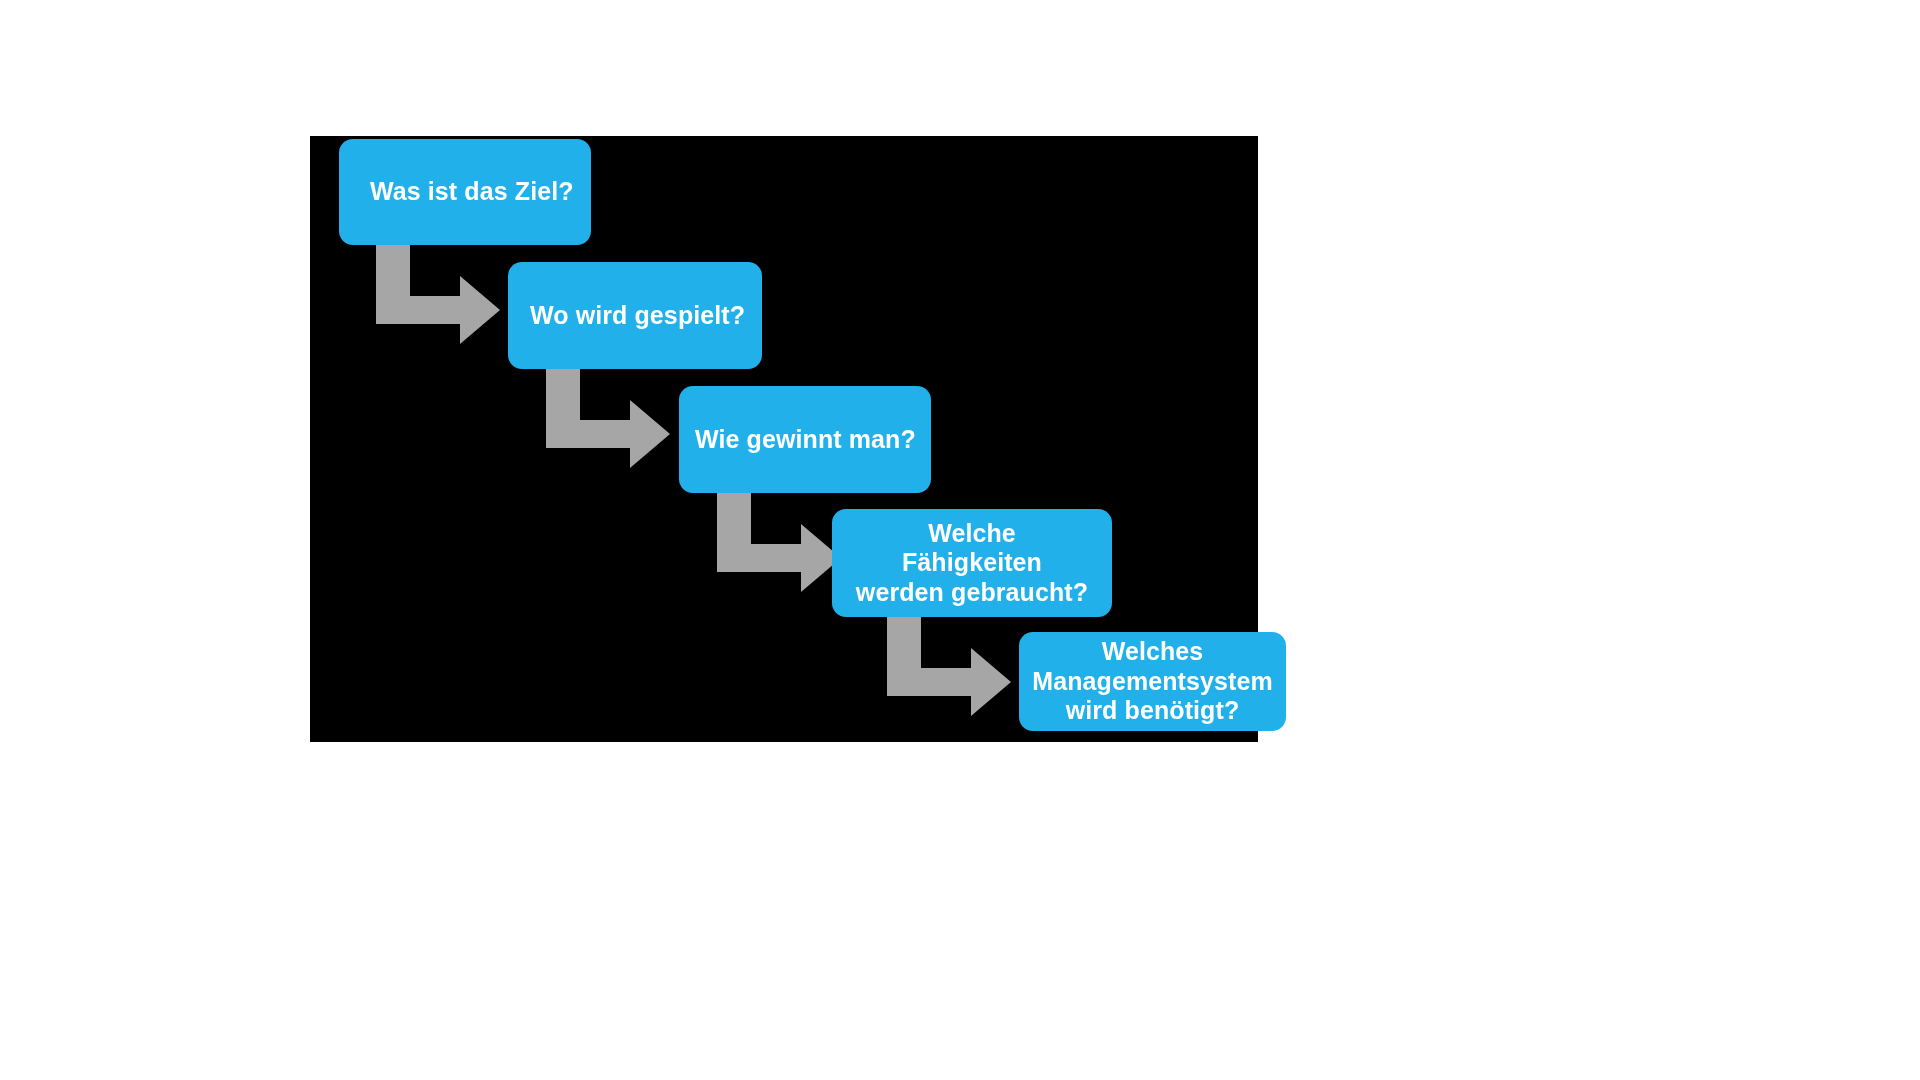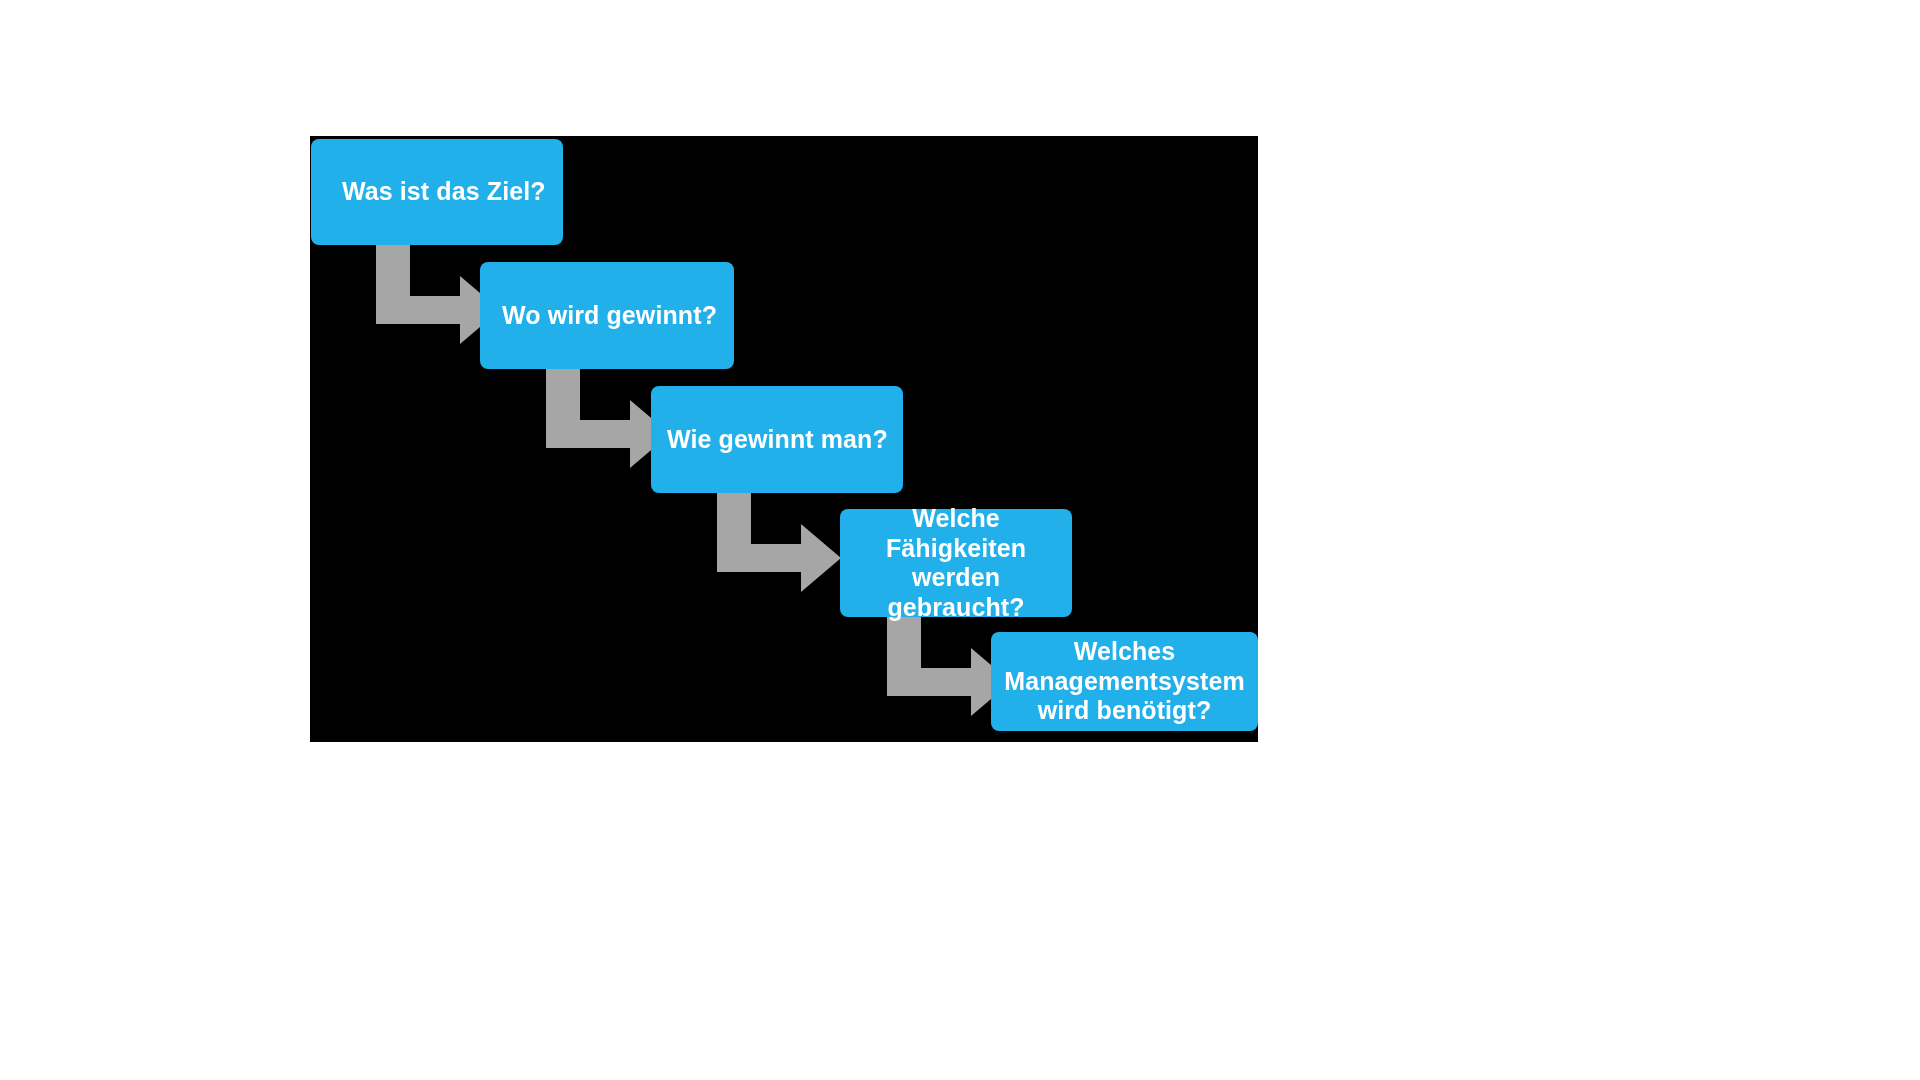--- a/index.html
+++ b/index.html
@@ -20,44 +20,45 @@
     top: 136px;
     width: 948px;
     height: 606px;
     background: #000000;
   }
 
   .node {
     position: absolute;
     box-sizing: border-box;
     background: #22b0eb;
-    border-radius: 8px;
+    border-radius: 14px;
     color: #ffffff;
     display: flex;
     align-items: center;
     justify-content: center;
     text-align: center;
     font-weight: bold;
     font-size: 25px;
     line-height: 1.18;
     letter-spacing: 0.1px;
     padding: 4px 10px;
     z-index: 3;
+    margin-left: 28px;
   }
 
   .node-label {
     display: block;
     white-space: pre-line;
   }
 
   
   #node-1 { left: 1px;   top: 3px;   width: 252px; height: 106px; justify-content: flex-start; padding-left: 31px; }
   #node-2 { left: 170px; top: 126px; width: 254px; height: 107px; justify-content: flex-start; padding-left: 22px; }
   #node-3 { left: 341px; top: 250px; width: 252px; height: 107px; justify-content: flex-start; padding-left: 16px; }
-  #node-4 { left: 530px; top: 373px; width: 232px; height: 108px; }
+  #node-4 { left: 494px; top: 373px; width: 280px; height: 108px; }
   #node-5 { left: 681px; top: 496px; width: 267px; height: 99px; }
 
   
   .connector {
     position: absolute;
     z-index: 1;
   }
   .connector svg {
     display: block;
     overflow: visible;
@@ -99,21 +100,21 @@
       <svg width="124" height="104" viewBox="0 0 124 104">
         <path d="M 0 0 L 34 0 L 34 56 L 84 56 L 84 36 L 124 70 L 84 104 L 84 84 L 0 84 Z" fill="#a6a6a6"></path>
       </svg>
     </div>
 
     <div class="node" id="node-1">
       <span class="node-label">Was ist das Ziel?</span>
     </div>
 
     <div class="node" id="node-2">
-      <span class="node-label">Wo wird gewinnt?</span>
+      <span class="node-label">Wo wird gespielt?</span>
     </div>
 
     <div class="node" id="node-3">
       <span class="node-label">Wie gewinnt man?</span>
     </div>
 
     <div class="node" id="node-4">
       <span class="node-label">Welche
 Fähigkeiten
 werden gebraucht?</span>

